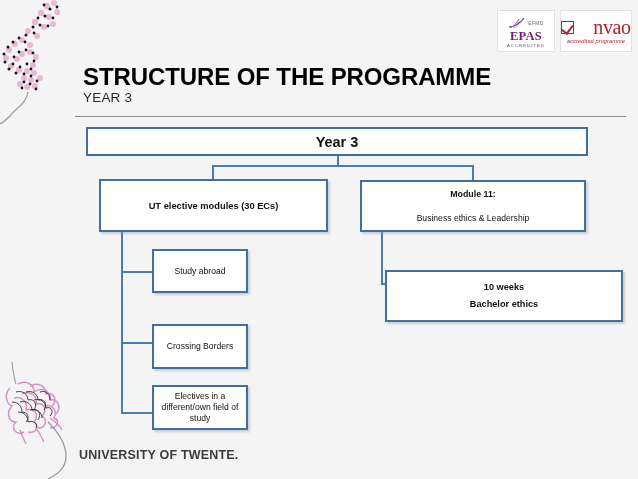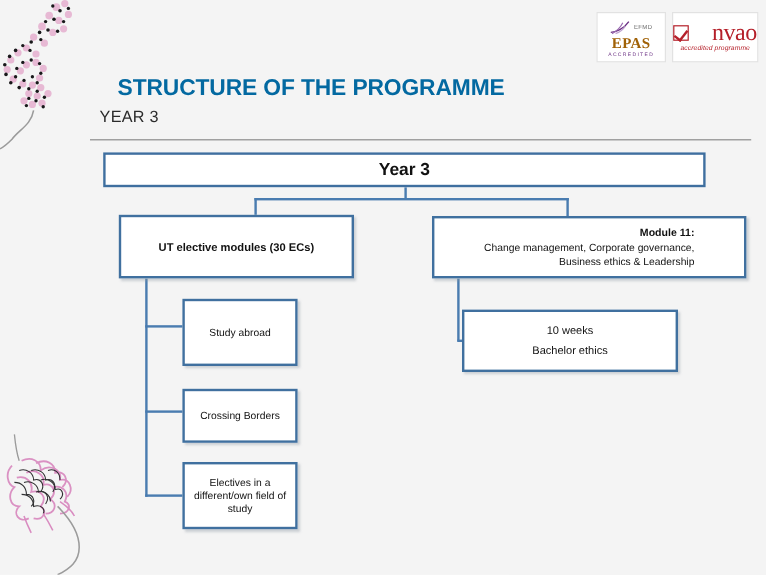--- a/index.html
+++ b/index.html
@@ -49,21 +49,21 @@
   .logo-epas { width: 58px; height: 42px; padding-top: 2px; }
   .logo-epas .efmd-row {
     display: flex; align-items: center; gap: 2px; height: 14px;
   }
   .logo-epas .efmd-mark { width: 18px; height: 12px; }
   .logo-epas .efmd-txt {
     font-size: 5px; color: #6b6b6b; letter-spacing: .3px;
     font-family: "Liberation Sans", sans-serif;
   }
   .logo-epas .epas-txt {
-    font-size: 12.5px; font-weight: bold; color: #a16207;
+    font-size: 12.5px; font-weight: bold; color: #701a75;
     letter-spacing: .3px; line-height: 13px;
     font-family: "Liberation Serif", serif;
   }
   .logo-epas .accr-txt {
     font-size: 4.2px; color: #6a2f83; letter-spacing: 1.1px;
     line-height: 6px;
   }
   .logo-nvao { width: 72px; height: 42px; }
   .logo-nvao .nvao-row { display: flex; align-items: center; gap: 19px; }
   .logo-nvao .check-box {
@@ -85,26 +85,25 @@
   }
   .logo-nvao .nvao-sub {
     font-size: 5.6px; color: #b5202a; font-style: italic;
     letter-spacing: .1px; margin-top: 1px;
   }
 
   
   .title {
     position: absolute;
     left: 83px; top: 63px;
-    font-size: 19px;
+    font-size: 24px;
     font-weight: bold;
-    color: #0369a1;
+    color: #000000;
     letter-spacing: -0.1px;
     white-space: nowrap;
-    margin-left: 15px;
   }
   .subtitle {
     position: absolute;
     left: 83px; top: 90px;
     font-size: 13.5px;
     color: #2b2b2b;
     letter-spacing: .2px;
   }
   .header-rule {
     position: absolute;
@@ -126,51 +125,50 @@
     text-align: center;
     color: #111111;
     z-index: 3;
   }
   .node-year3 {
     left: 86px; top: 127px; width: 502px; height: 29px;
     border: 2px solid #3f6f9f;
     font-size: 14.5px; font-weight: bold;
   }
   .node-elective {
-    left: 99px; top: 179px; width: 196px; height: 53px;
+    left: 99px; top: 179px; width: 229px; height: 53px;
     border: 2.5px solid #40709f;
     font-size: 9.3px; font-weight: bold;
     box-shadow: 2px 2px 2px rgba(140,150,160,.40);
   }
   .node-module11 {
-    left: 360px; top: 180px; width: 262px; height: 52px;
+    left: 360px; top: 180px; width: 226px; height: 52px;
     border: 2.5px solid #40709f;
     font-size: 8.6px;
     line-height: 12px;
     box-shadow: 2px 2px 2px rgba(140,150,160,.40);
-    text-align: right;
   }
   .node-module11 b { font-size: 8.8px; }
   .node-thesis {
-    left: 385px; top: 258px; width: 180px; height: 52px;
+    left: 385px; top: 270px; width: 238px; height: 52px;
     border: 2.5px solid #40709f;
-    font-size: 9.2px; font-weight: normal;
+    font-size: 9.2px; font-weight: bold;
     line-height: 17px;
     box-shadow: 2px 2px 2px rgba(140,150,160,.40);
   }
   .node-sub {
     left: 152px; width: 96px;
     border: 2.5px solid #40709f;
     font-size: 8.6px;
     line-height: 11px;
     box-shadow: 2px 2px 2px rgba(140,150,160,.40);
   }
-  .node-sub-1 { top: 249px; height: 56px; }
+  .node-sub-1 { top: 249px; height: 44px; }
   .node-sub-2 { top: 324px; height: 45px; }
-  .node-sub-3 { top: 385px; height: 56px; align-items: center; }
+  .node-sub-3 { top: 385px; height: 45px; align-items: center; }
 
   
   .conn { position: absolute; background: #4a7cb0; z-index: 1; }
   .v { width: 2px; }
   .h { height: 2px; }
 </style>
 </head>
 <body>
 
 <div class="slide">
@@ -321,21 +319,21 @@
       <span>Year 3</span>
     </div>
 
     <div class="node node-elective">
       <span>UT elective modules (30 ECs)</span>
     </div>
 
     <div class="node node-module11">
       <div>
         <b>Module 11:</b><br>
-        <span>Change management, Corporate governance,</span><br>
+        <br>
         <span>Business ethics &amp; Leadership</span>
       </div>
     </div>
 
     <div class="node node-thesis">
       <div>
         <span>10 weeks</span><br>
         <span>Bachelor ethics</span>
       </div>
     </div>
@@ -344,14 +342,15 @@
       <span>Study abroad</span>
     </div>
     <div class="node node-sub node-sub-2">
       <span>Crossing Borders</span>
     </div>
     <div class="node node-sub node-sub-3">
       <span>Electives in a different/own field of study</span>
     </div>
   </div>
 
+  <div style="position:absolute; left:79px; top:448px; font-size:12.5px; font-weight:bold; color:#3b3b3b; letter-spacing:.2px;">UNIVERSITY OF TWENTE.</div>
 
 </div>
 
 </body></html>

